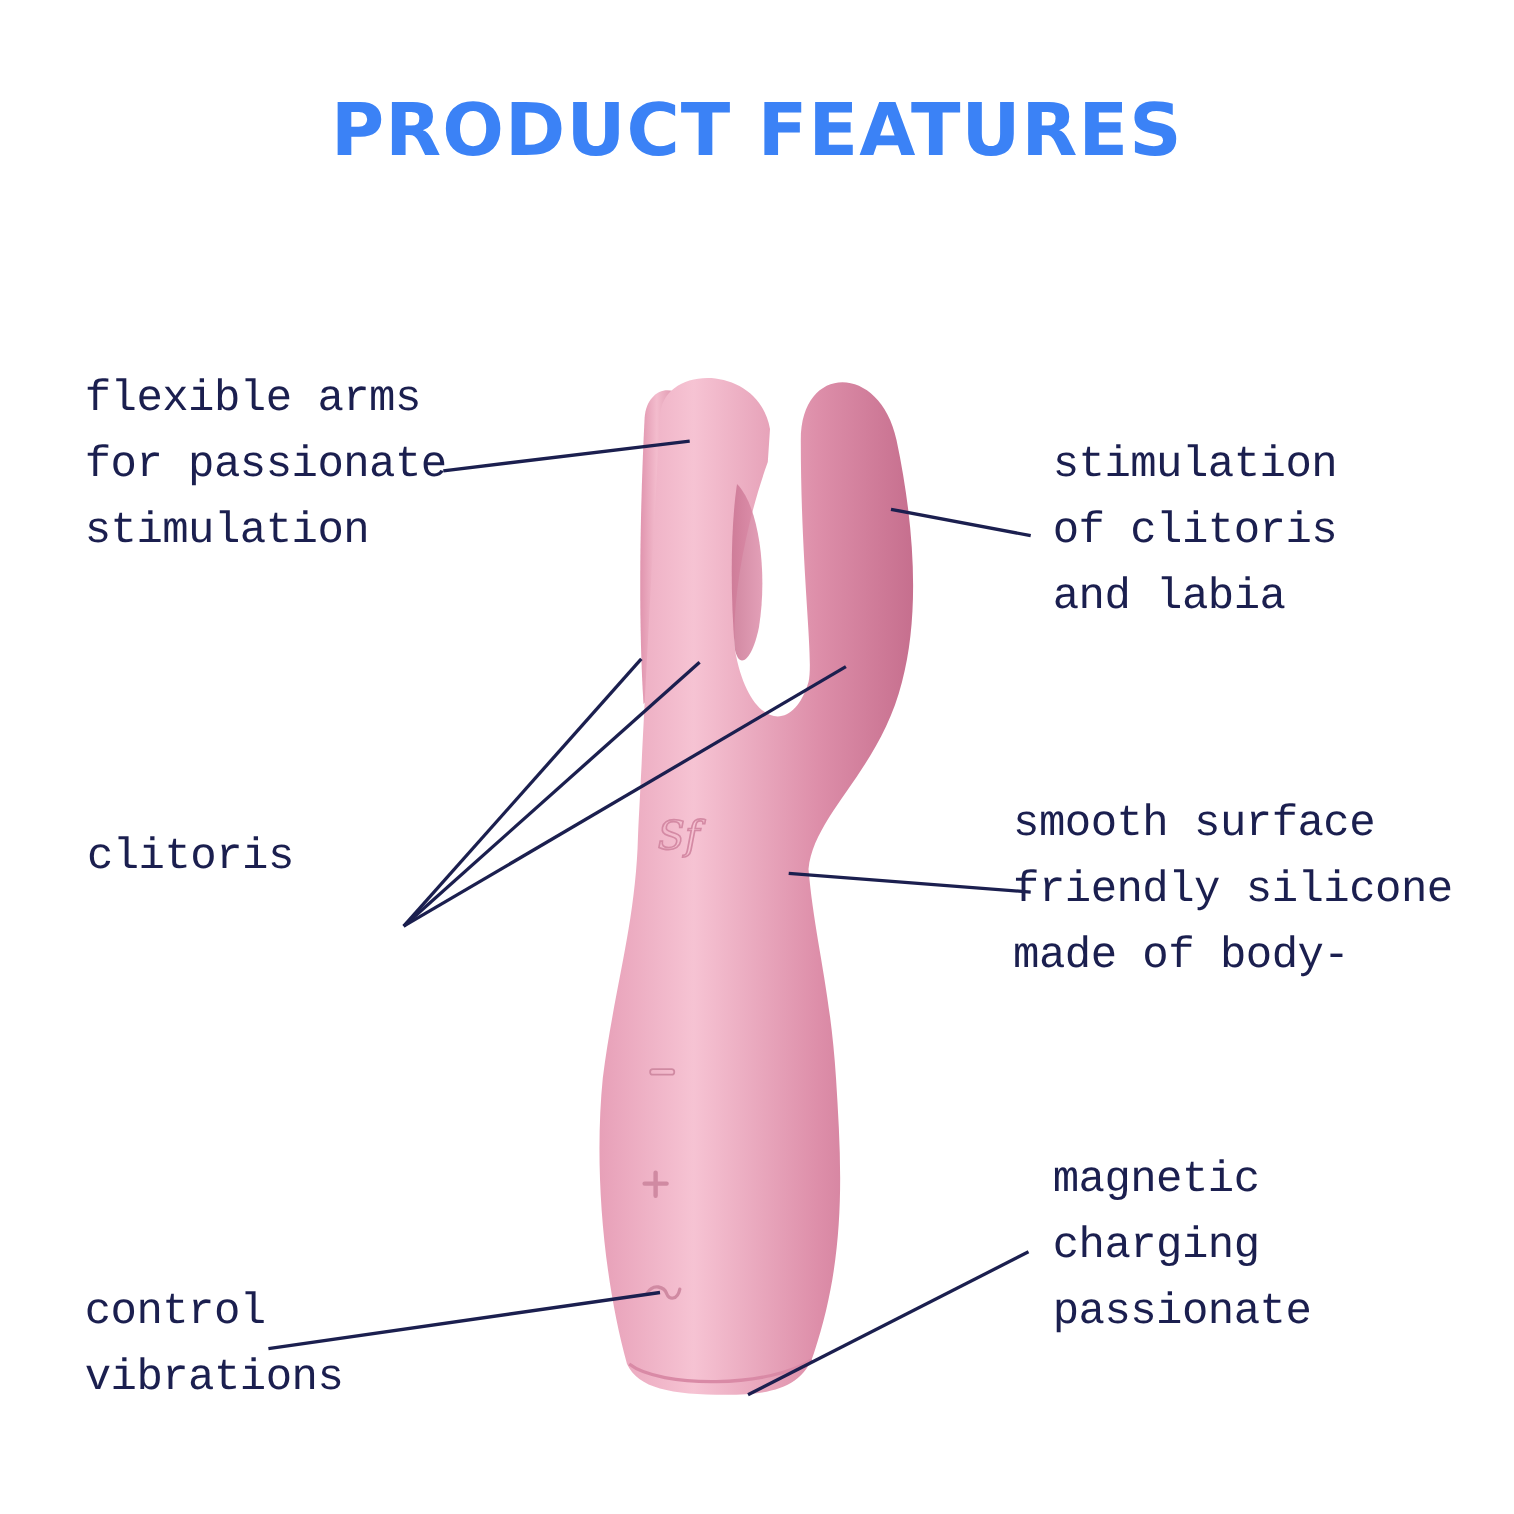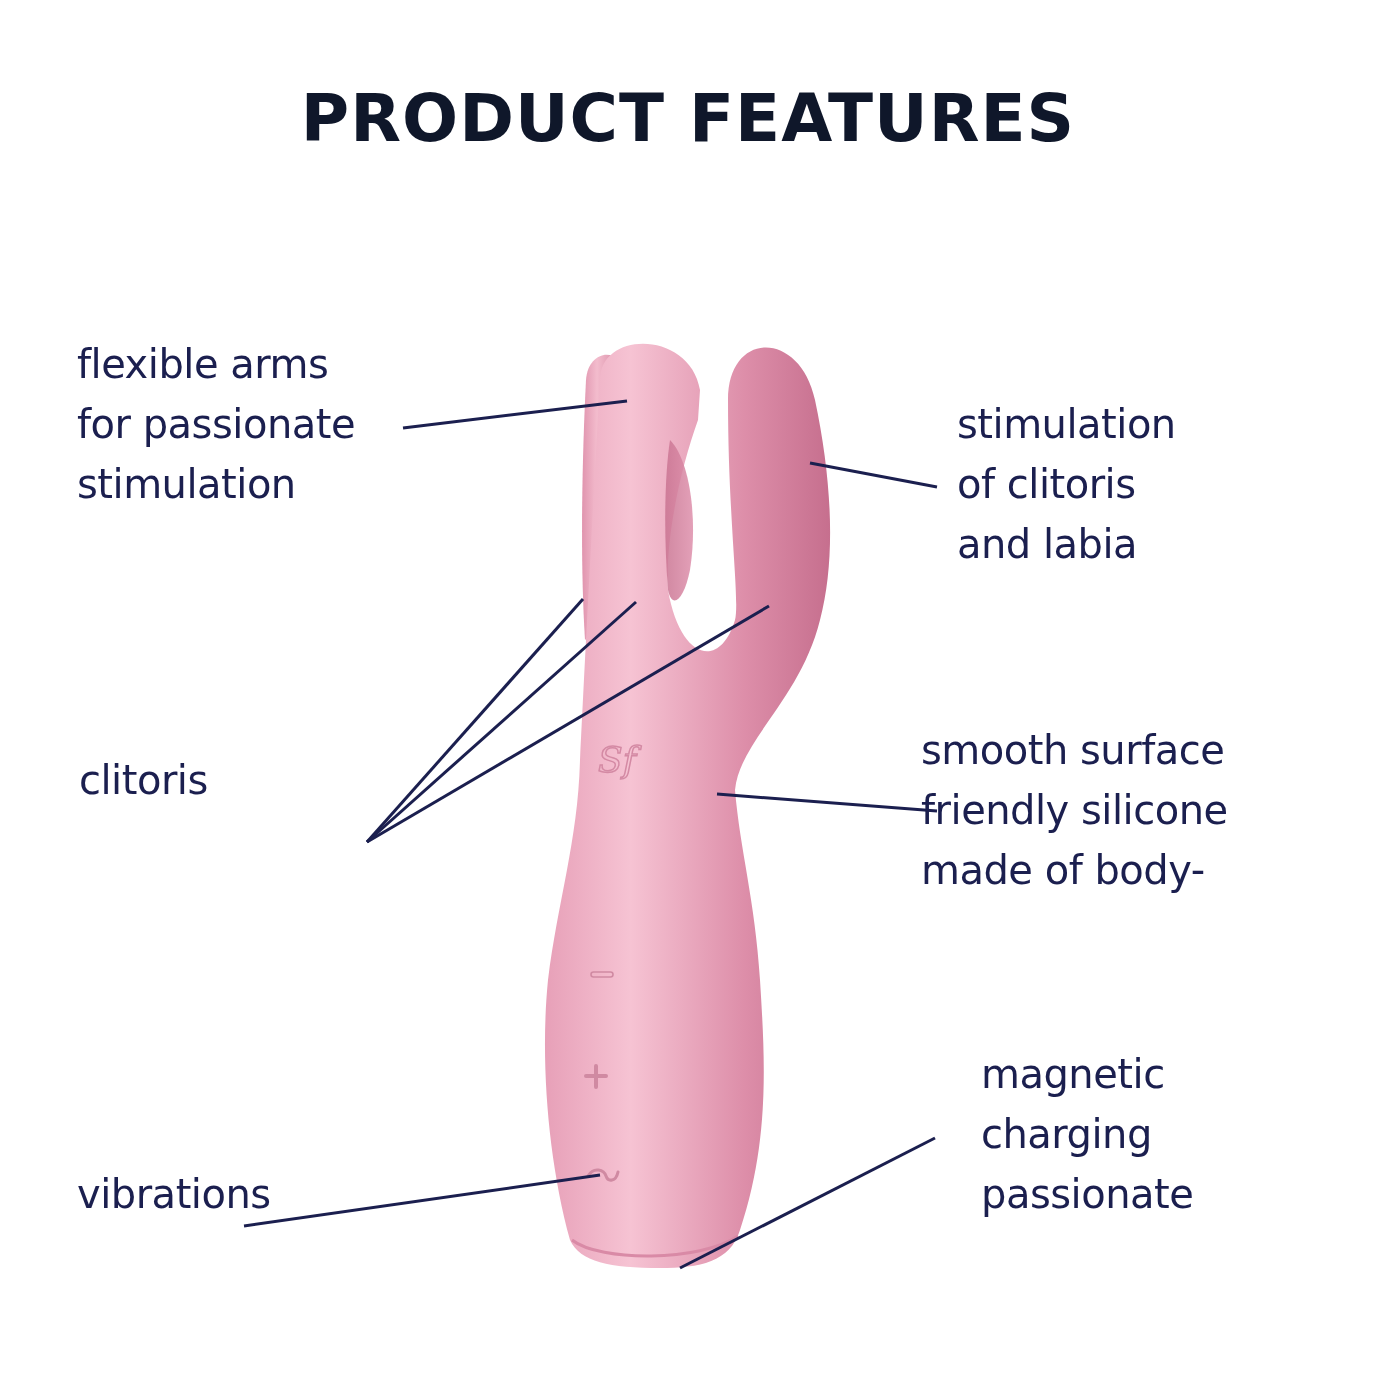--- a/index.html
+++ b/index.html
@@ -1,23 +1,23 @@
 <!DOCTYPE html>
 <html><head>
 <meta charset="utf-8">
 <style>
   html, body { margin: 0; padding: 0; background: #ffffff; }
   body { width: 1376px; height: 1376px; position: relative; overflow: hidden;
          font-family: "DejaVu Sans", sans-serif; color: #1b1f4f; }
   .title { position: absolute; left: 0; width: 1376px; top: 86px; text-align: center;
            font-family: "DejaVu Sans", sans-serif; font-weight: bold; font-size: 66px;
-           letter-spacing: 1px; color: #0f172a; line-height: 1; }
+           letter-spacing: 1px; color: #3b82f6; line-height: 1; }
   .label { position: absolute; font-family: "DejaVu Sans", sans-serif; font-size: 40px;
            line-height: 60px; color: #1b1f4f; letter-spacing: -0.5px; white-space: nowrap; }
-  .label span { display: block; }
+  .label span { display: block; font-family: Liberation Mono, monospace; }
   svg.art { position: absolute; left: 0; top: 0; }
 </style>
 </head>
 <body>
 
 <div class="title">PRODUCT FEATURES</div>
 
 <svg class="art" width="1376" height="1376" viewBox="0 0 1376 1376">
   <defs>
     <linearGradient id="bodyGrad" x1="0" y1="0" x2="1" y2="0">
@@ -93,32 +93,33 @@
   <span>flexible arms</span>
   <span>for passionate</span>
   <span>stimulation</span>
 </div>
 
 <div class="label" style="left:79px; top:750px;">
   <span>clitoris</span>
 </div>
 
 <div class="label" style="left:77px; top:1164px;">
+  <span>control</span>
   <span>vibrations</span>
 </div>
 
 <div class="label" style="left:957px; top:394px;">
   <span>stimulation</span>
   <span>of clitoris</span>
   <span>and labia</span>
 </div>
 
 <div class="label" style="left:921px; top:720px;">
   <span>smooth surface</span>
   <span>friendly silicone</span>
   <span>made of body-</span>
 </div>
 
-<div class="label" style="left:957px; top:1044px;margin-left:24px;">
+<div class="label" style="left:957px; top:1044px;">
   <span>magnetic</span>
   <span>charging</span>
   <span>passionate</span>
 </div>
 
 </body></html>

